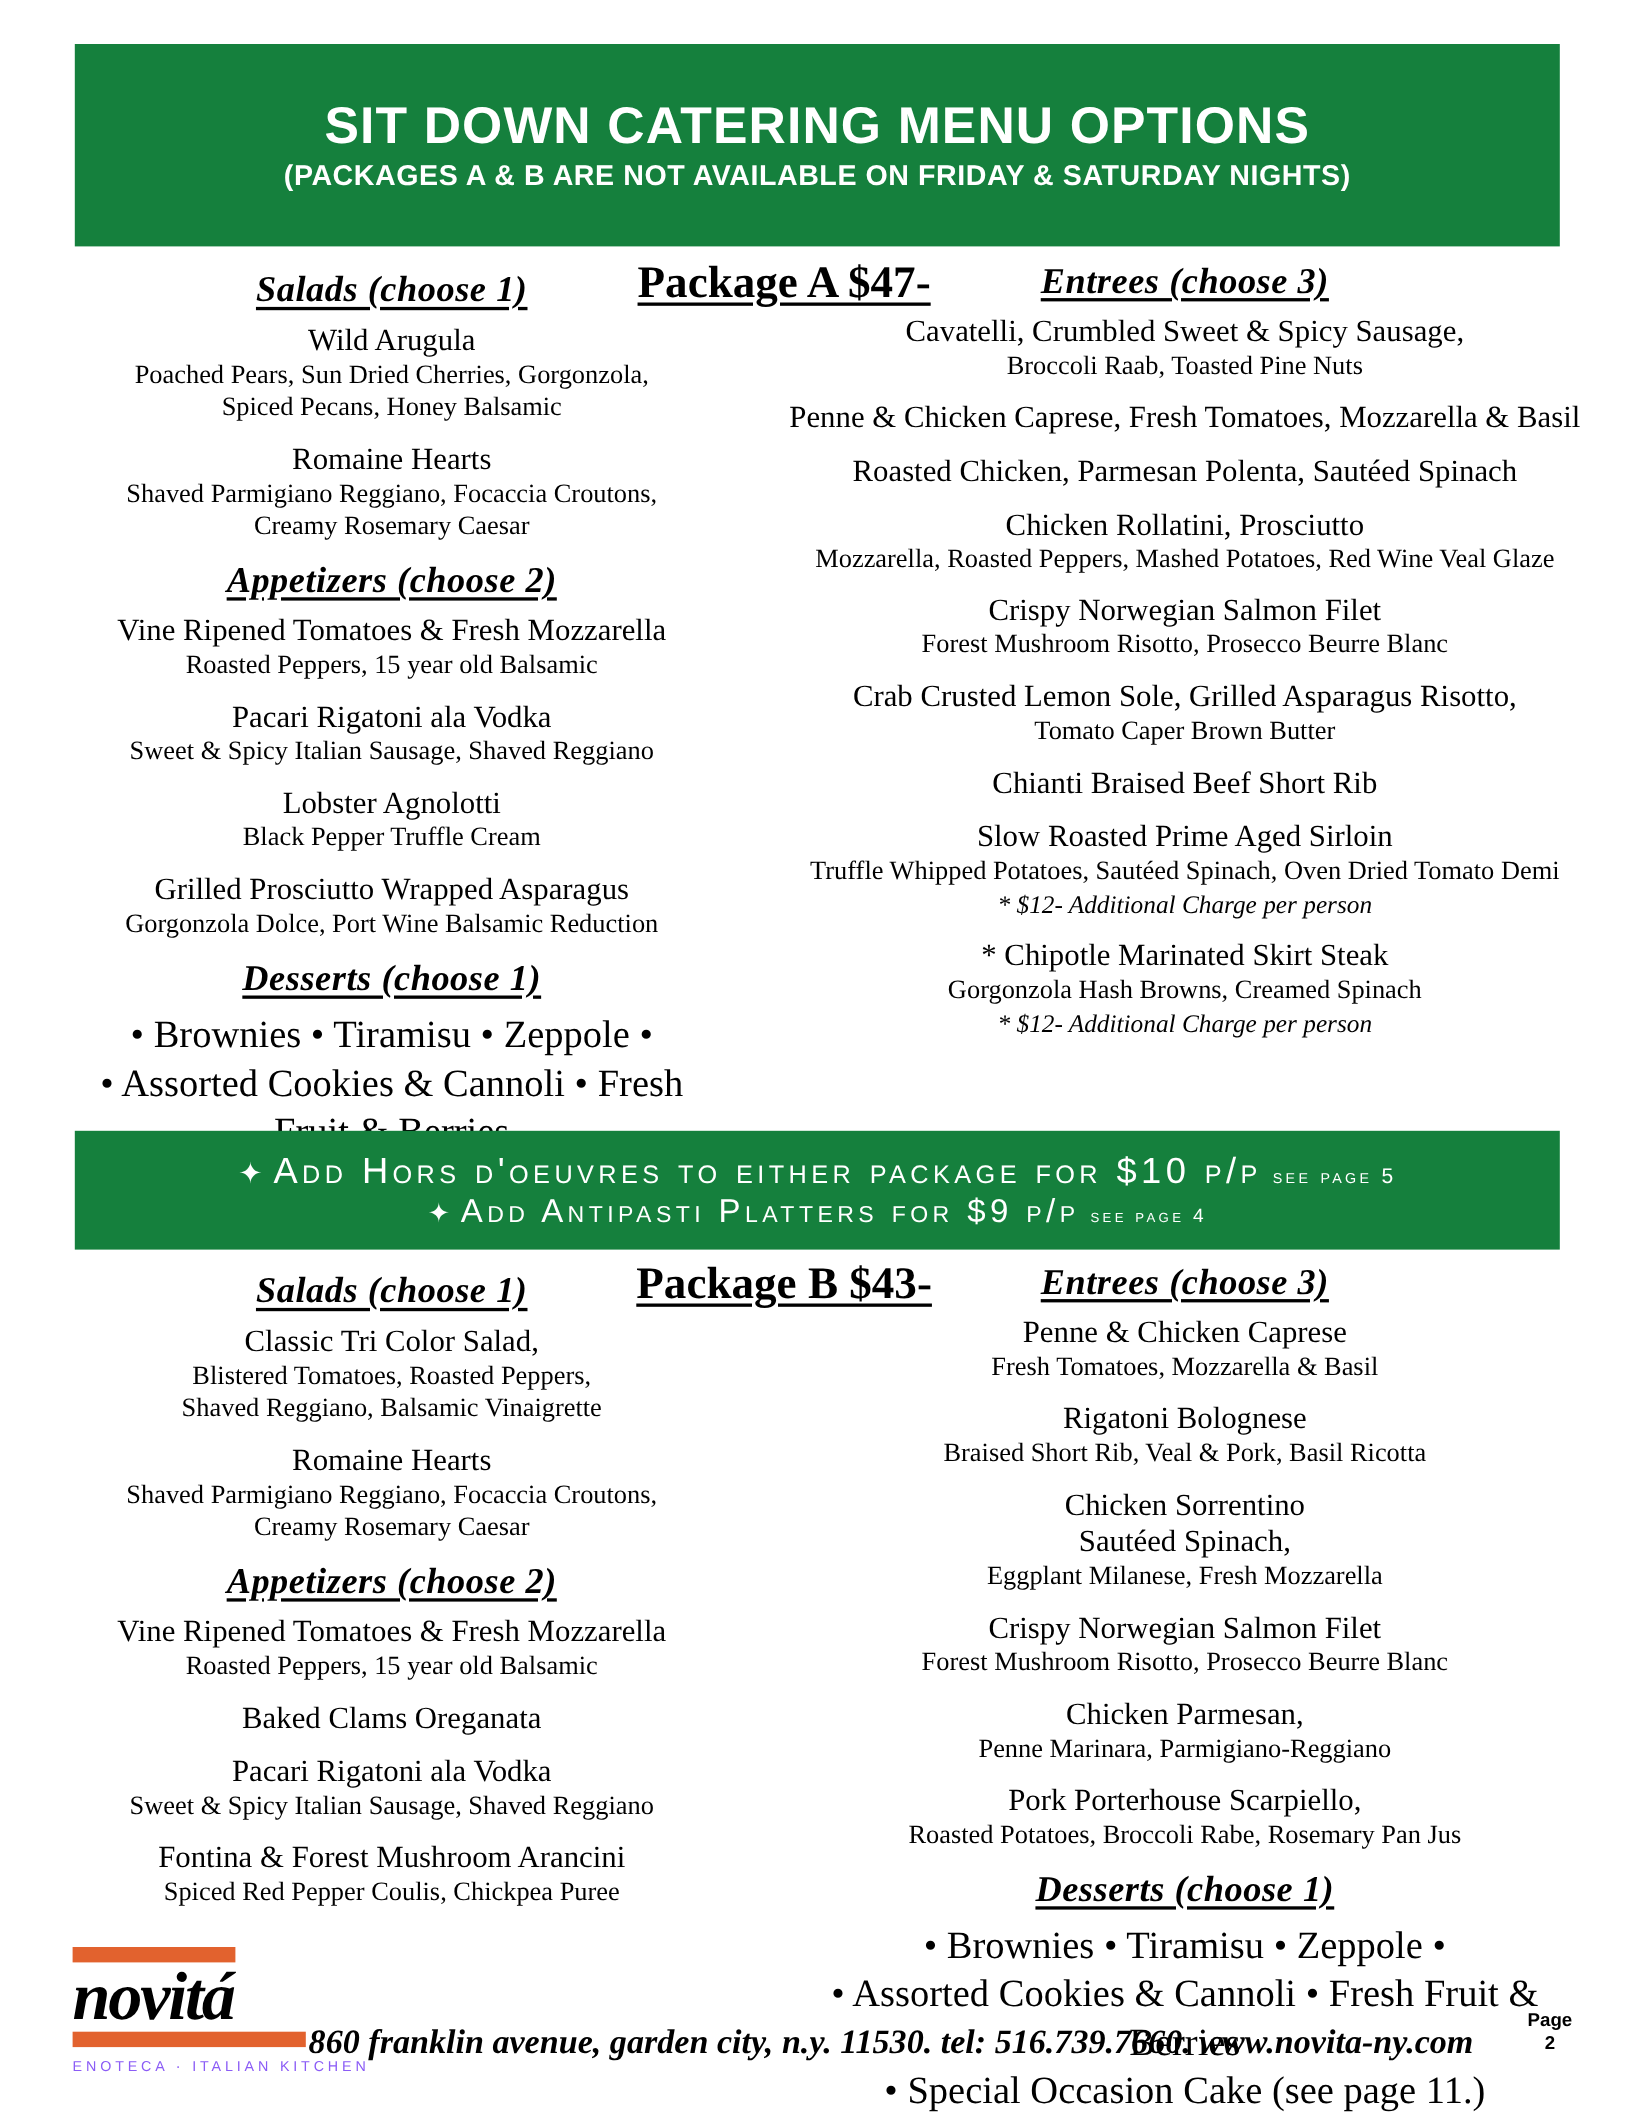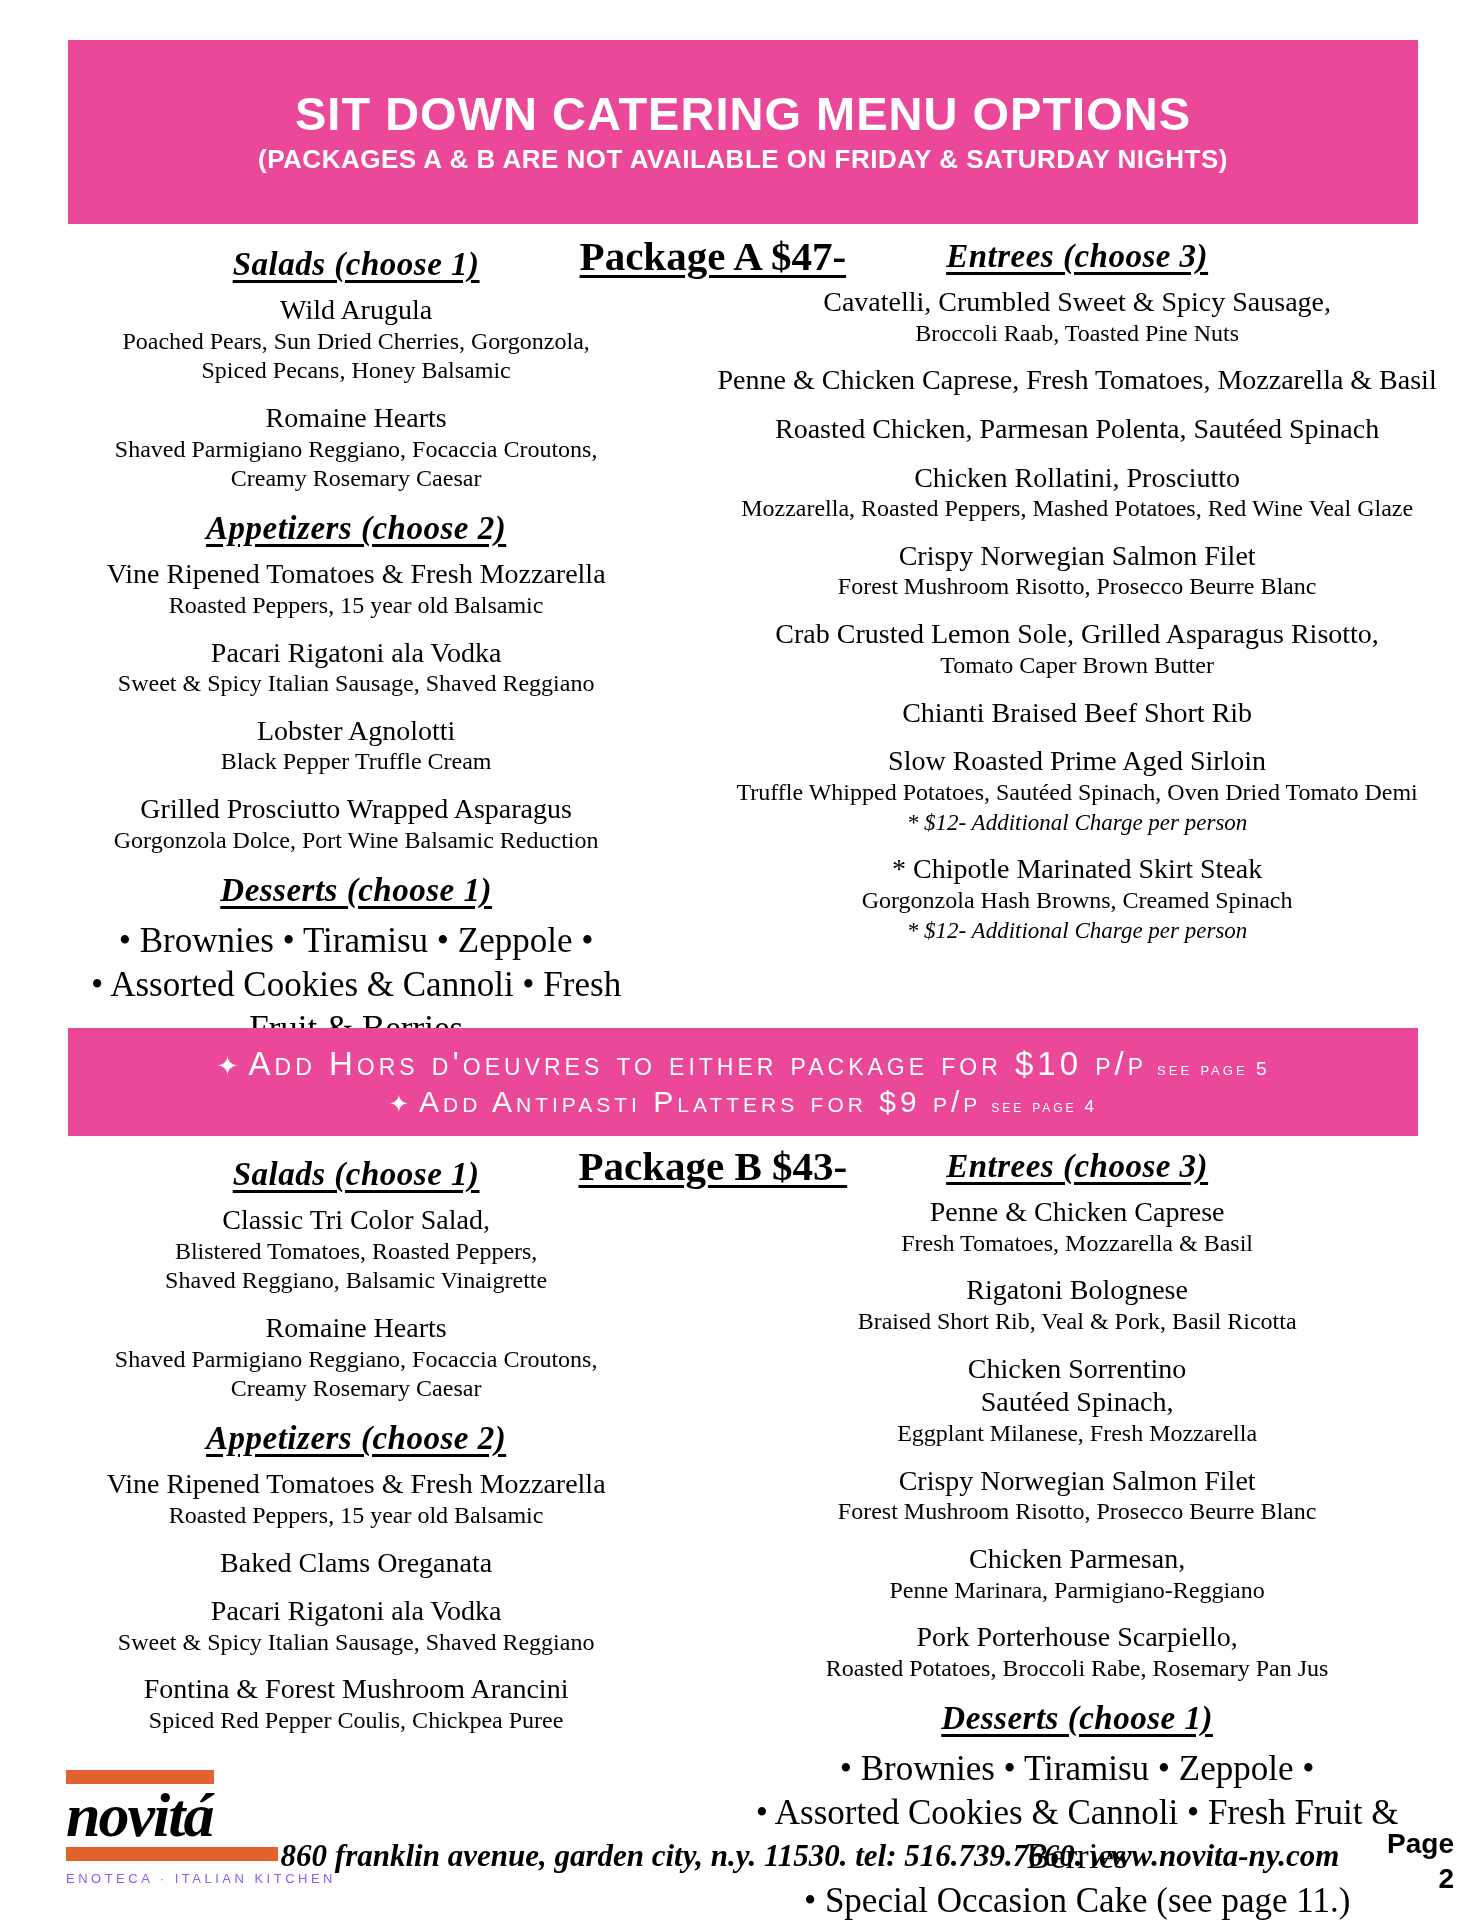--- a/index.html
+++ b/index.html
@@ -1,20 +1,20 @@
 <!DOCTYPE html>
 <html><head>
 <meta charset="utf-8">
 <style>
   html,body{margin:0;padding:0;background:#ffffff;}
   body{font-family:"Liberation Sans","DejaVu Sans",sans-serif;color:#000;}
   .page{position:relative;width:1484px;height:1920px;background:#fff;overflow:hidden;}
 
   
-  .banner{background:#ec4899;color:#fff;text-align:center;}
+  .banner{background:#15803d;color:#fff;text-align:center;}
   .top-banner{position:absolute;left:68px;right:66px;top:40px;height:184px;
     display:flex;flex-direction:column;justify-content:center;gap:6px;}
   .banner-title{font-size:47px;font-weight:bold;letter-spacing:1px;line-height:1.05;}
   .banner-subtitle{font-size:26px;font-weight:bold;letter-spacing:.5px;}
 
   .addons-banner{position:absolute;left:68px;right:66px;top:1028px;height:108px;
     display:flex;flex-direction:column;justify-content:center;gap:7px;}
   .addon-line{font-variant:small-caps;letter-spacing:4px;font-weight:500;line-height:1;}
   .addon-line-1{font-size:33px;}
   .addon-line-2{font-size:30px;}
@@ -49,22 +49,22 @@
   .logo-bar{background:#e2622e;height:14px;}
   .logo-bar-top{width:148px;margin-bottom:2px;}
   .logo-bar-bottom{width:212px;margin-top:2px;}
   .logo-word{font-family:"Liberation Serif","DejaVu Serif",serif;font-weight:bold;font-style:italic;
     font-size:62px;line-height:.95;letter-spacing:-2px;}
   .logo-tagline{font-size:13px;letter-spacing:3.5px;margin-top:10px;color:#8b5cf6;white-space:nowrap;}
 
   .footer-address{position:absolute;left:270px;width:1080px;top:1838px;text-align:center;
     font-family:"Liberation Serif","DejaVu Serif",serif;font-weight:bold;font-style:italic;
     font-size:31px;white-space:nowrap;}
-  .page-num{position:absolute;right:30px;top:1826px;width:90px;text-align:right;
-    font-weight:bold;font-size:28px;line-height:1.25;}
+  .page-num{position:absolute;right:30px;top:1826px;width:90px;text-align:center;
+    font-weight:bold;font-size:17px;line-height:1.25;}
 </style>
 </head>
 <body>
 
 <div class="page">
 
   <header class="banner top-banner">
     <div class="banner-title">SIT DOWN CATERING MENU OPTIONS</div>
     <div class="banner-subtitle">(PACKAGES A &amp; B ARE NOT AVAILABLE ON FRIDAY &amp; SATURDAY NIGHTS)</div>
   </header>

